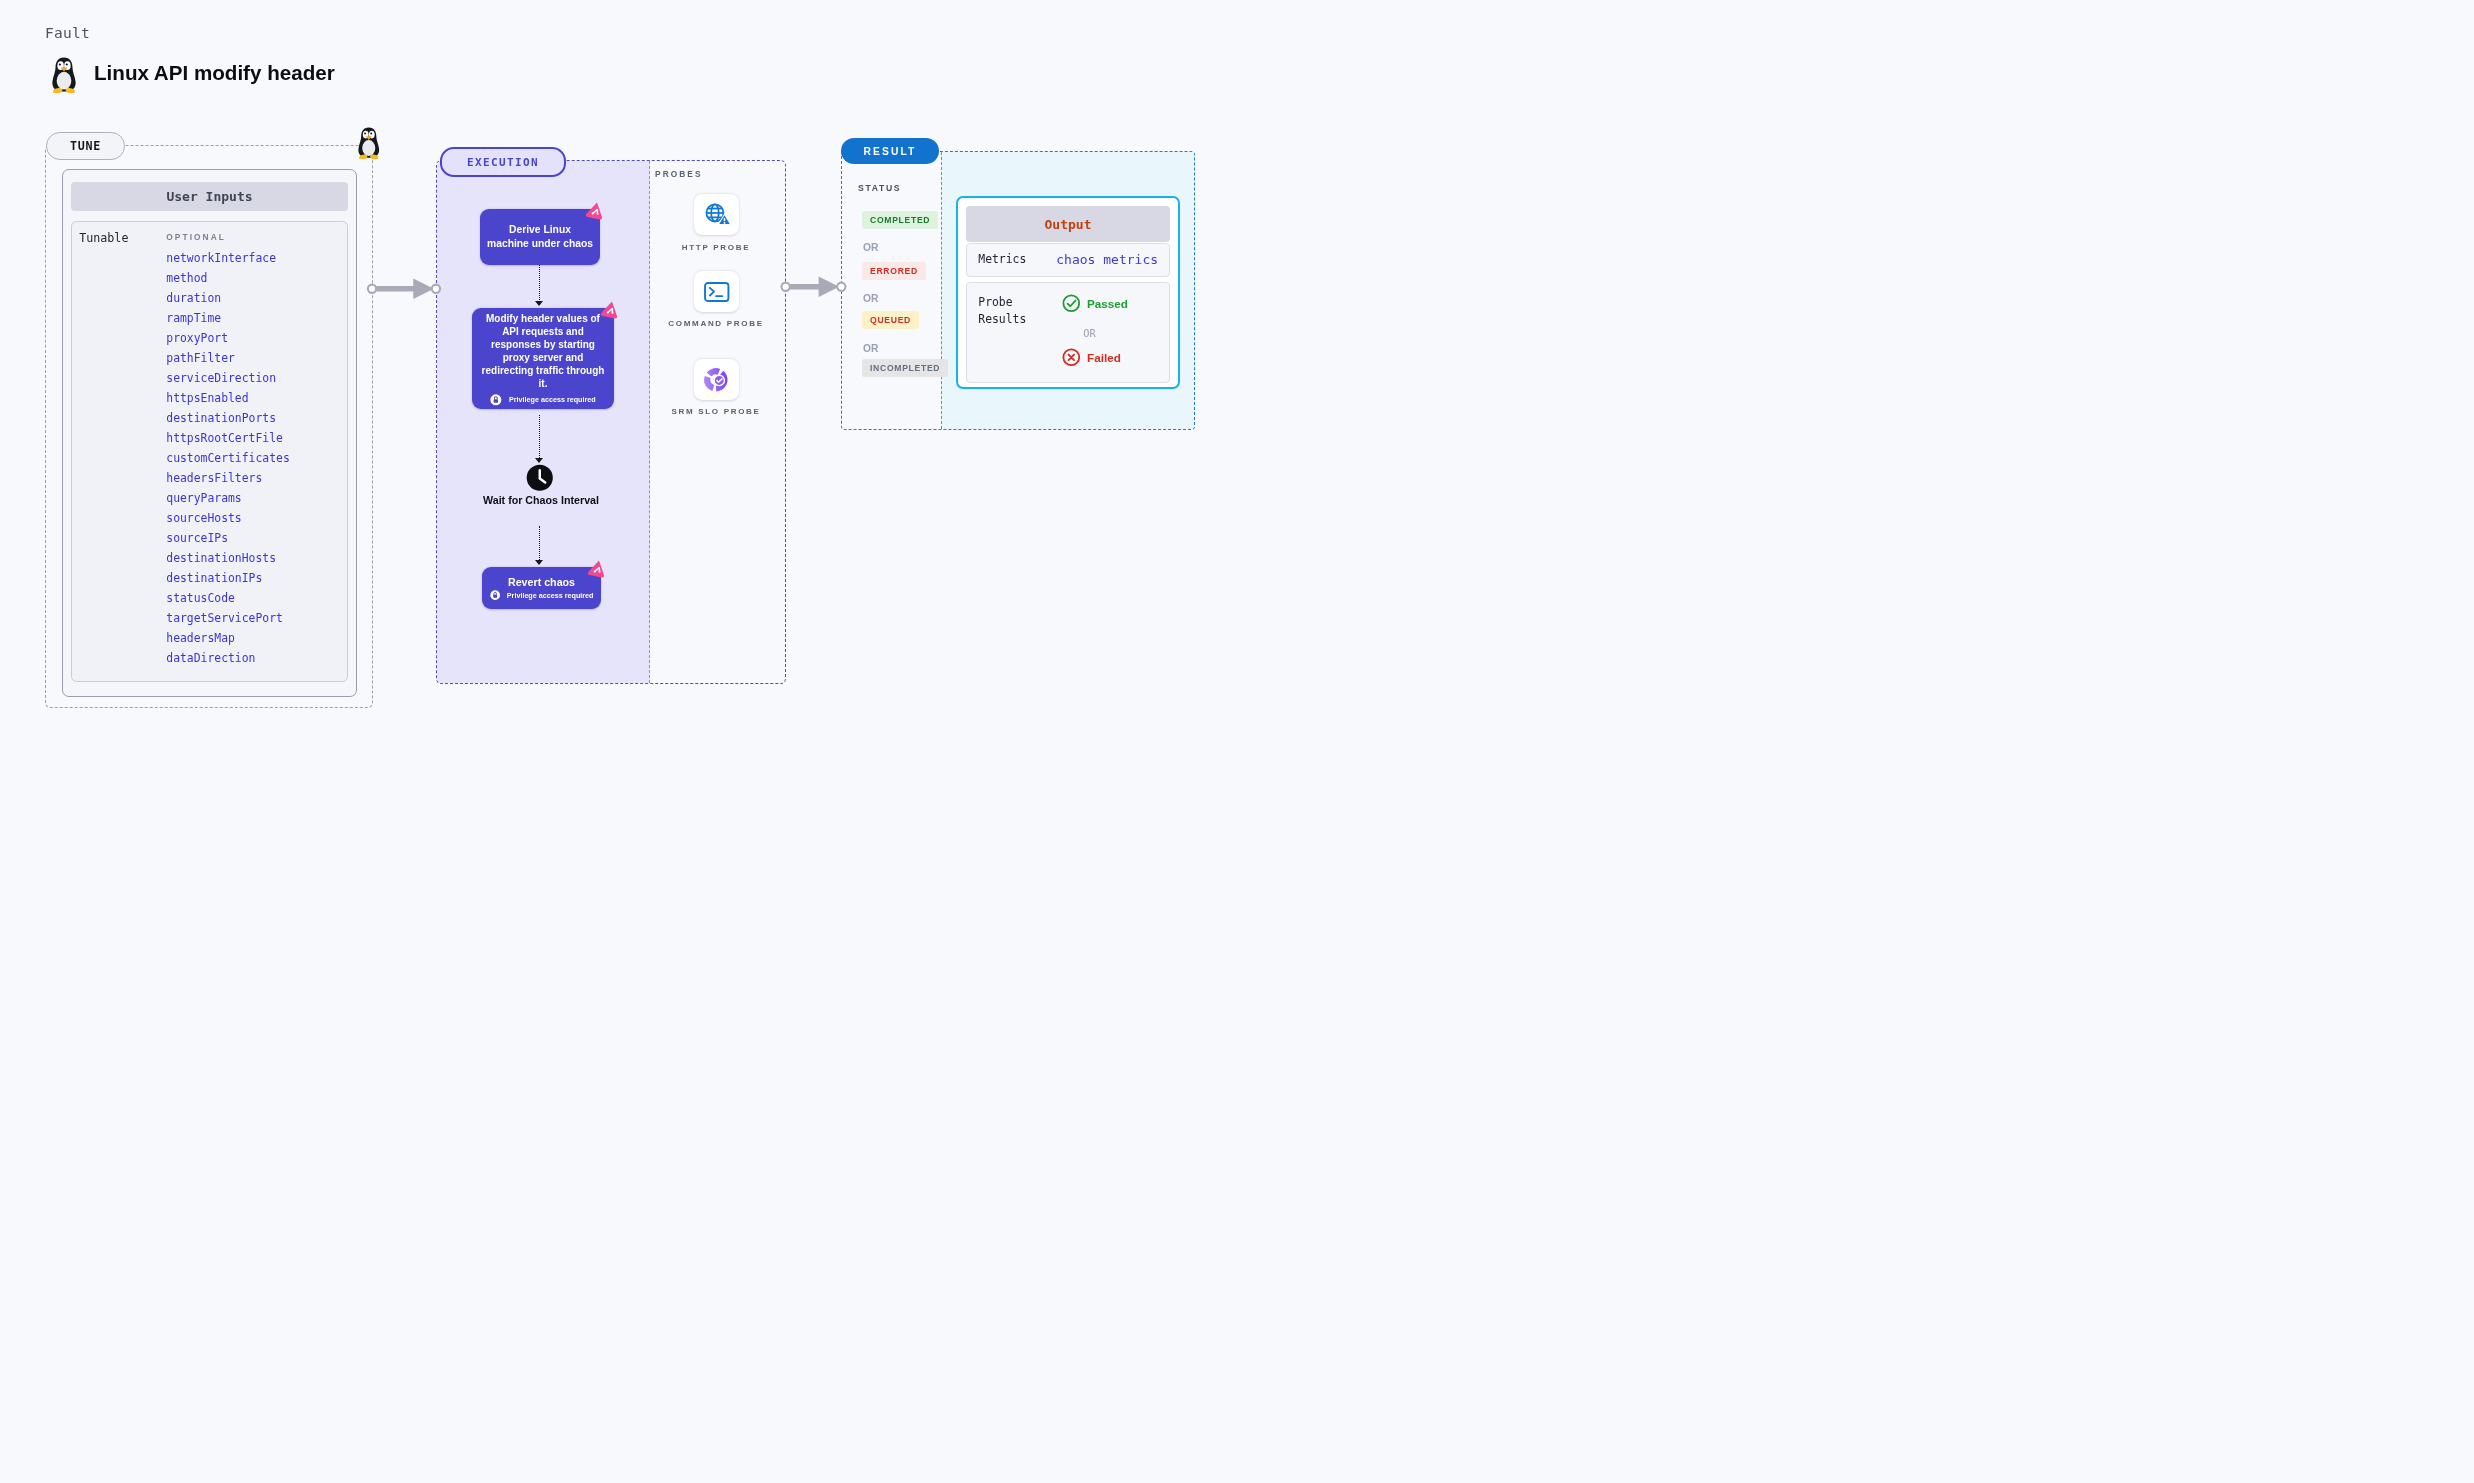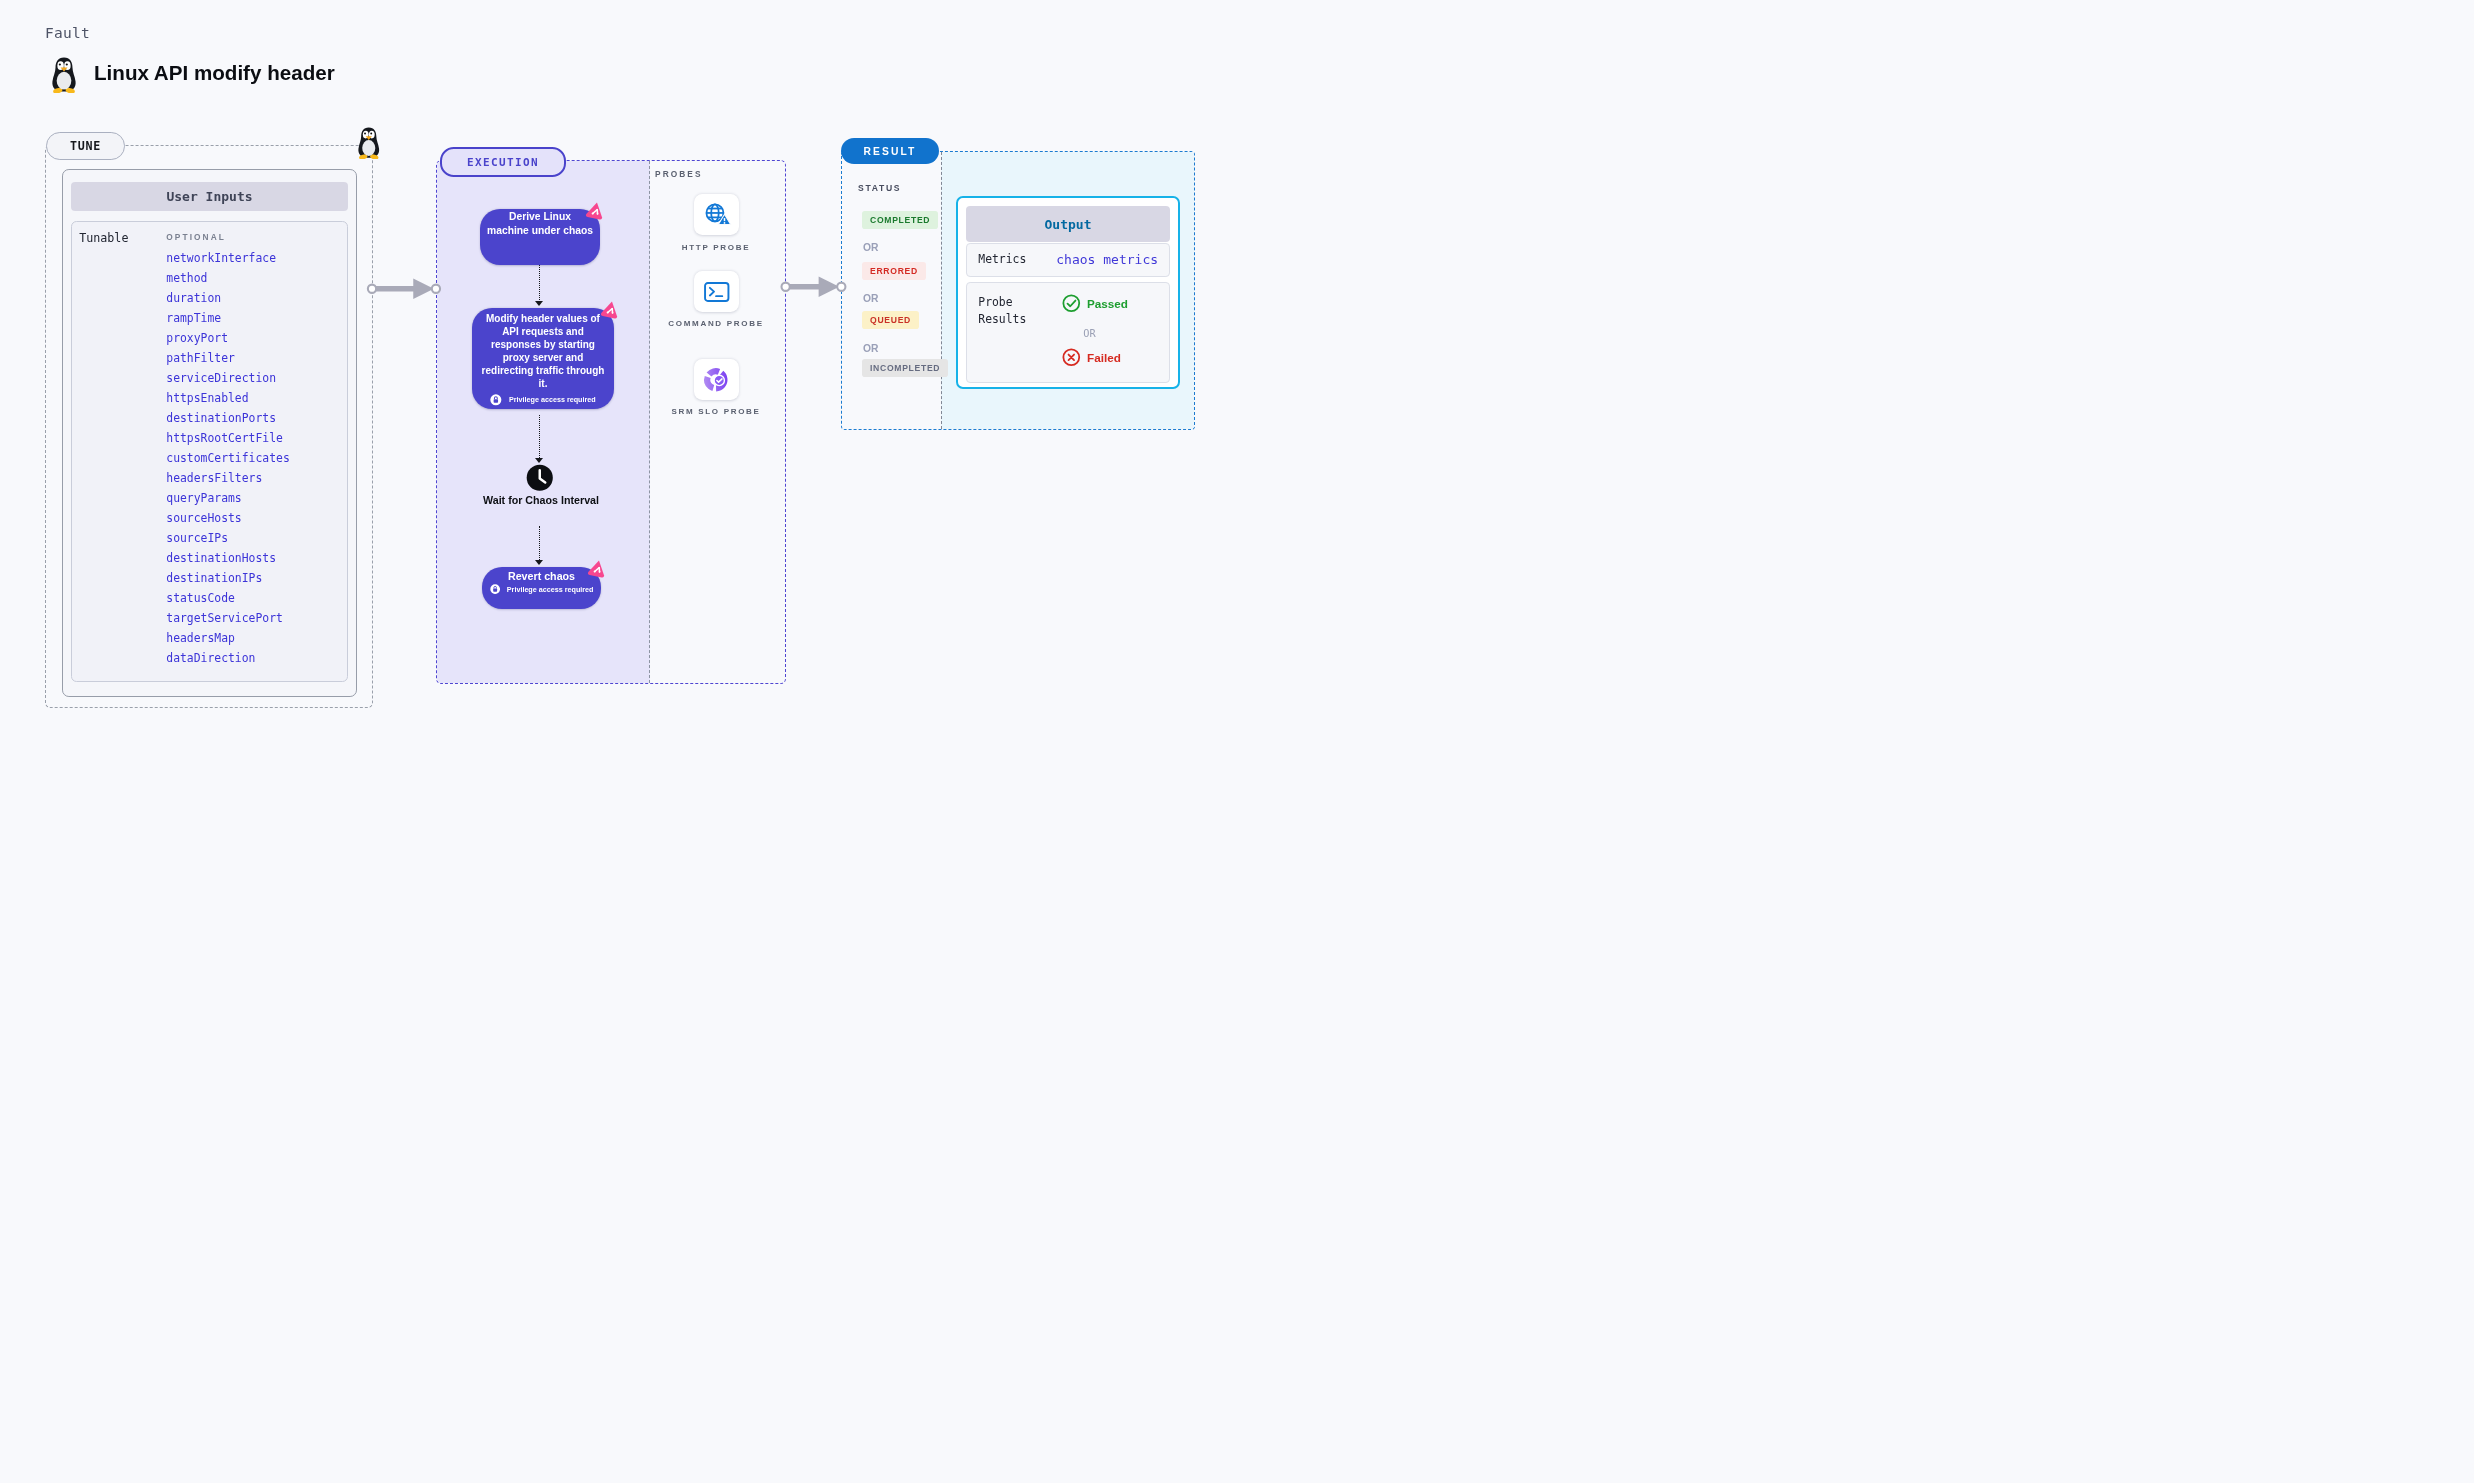--- a/index.html
+++ b/index.html
@@ -35,22 +35,22 @@
   .tunable-row-label{position:absolute;left:6.9px;top:9px;font-size:11.7px;color:#222632;}
   .optional-label{position:absolute;left:94px;top:9.6px;font-size:8.3px;font-weight:600;letter-spacing:2.1px;color:#7a8090;}
   .tunables{position:absolute;left:94px;top:26px;}
   .tunable-item{height:20px;display:flex;align-items:center;font-size:11.4px;color:#3c34d8;
     font-family:"DejaVu Sans Mono",monospace;cursor:pointer;}
 
   
   .exec-box{left:436px;top:160px;width:348px;height:522px;border:1.4px dashed #4f46d2;border-radius:5.5px;overflow:hidden;}
   .exec-fill{position:absolute;left:0;top:0;width:212px;height:100%;background:#e6e4fa;border-right:1.4px dashed #8c93a2;}
   .probes-label{left:655px;top:169px;font-size:8.3px;font-weight:700;letter-spacing:2.1px;color:#5b6170;}
-  .node{background:#4b44cc;border-radius:20px;color:#fff;display:flex;flex-direction:column;
-    align-items:center;text-align:center;z-index:3;box-shadow:0 0.7px 2.1px rgba(30,30,90,.25);}
+  .node{background:#4b44cc;border-radius:9px;color:#fff;display:flex;flex-direction:column;
+    align-items:center;justify-content:center;text-align:center;z-index:3;box-shadow:0 0.7px 2.1px rgba(30,30,90,.25);}
   .node-derive{left:480px;top:209px;width:120px;height:56px;font-size:10.3px;font-weight:700;line-height:13.8px;padding:1.4px 6.9px;box-sizing:border-box;}
   .node-modify{left:472px;top:308px;width:142px;height:101px;font-size:10px;font-weight:700;line-height:13px;padding:4.1px 5.5px 2.8px;box-sizing:border-box;}
   .node-revert{left:482px;top:567px;width:119px;height:42px;font-size:10.7px;font-weight:700;padding:2.8px 0;box-sizing:border-box;}
   .priv-row{display:flex;align-items:center;gap:7px;margin-top:3.4px;font-size:7.2px;font-weight:700;}
   .chaos-badge{width:20.6px;height:20.6px;z-index:4;}
   .vline{border-left:1.7px dotted #15171c;width:0;z-index:2;}
   .varrow{width:0;height:0;border-left:4.1px solid transparent;border-right:4.1px solid transparent;
     border-top:5.5px solid #15171c;z-index:2;}
   .wait-label{left:482px;top:493px;width:118px;text-align:center;font-size:10.7px;font-weight:700;
     color:#0d0f13;line-height:15px;}
@@ -66,21 +66,21 @@
   .badge{position:absolute;left:862px;height:18px;padding:0 8px;border-radius:2.8px;display:flex;align-items:center;
     font-size:8.6px;font-weight:700;letter-spacing:0.7px;}
   .badge-completed{background:#def2de;color:#1b7a2e;}
   .badge-errored{background:#fbe9e8;color:#d32b24;}
   .badge-queued{background:#fcf1c7;color:#c93126;}
   .badge-incompleted{background:#e5e5e5;color:#666c81;}
   .or-status{position:absolute;left:863px;font-size:10.3px;font-weight:600;color:#9aa0b8;}
 
   .output-panel{left:956px;top:196px;width:224px;height:193px;background:#ffffff;border:2.1px solid #16b2e8;border-radius:6.9px;box-sizing:border-box;}
   .output-header{position:absolute;left:8.3px;right:8.3px;top:8.3px;height:36px;background:#d8d7e4;border-radius:4.1px;
-    display:flex;align-items:center;justify-content:center;font-size:13px;font-weight:700;color:#0369a1;}
+    display:flex;align-items:center;justify-content:center;font-size:13px;font-weight:700;color:#c2410c;}
   .output-row{position:absolute;left:8.3px;right:8.3px;background:#f6f7fa;border:0.7px solid #dcdfe8;border-radius:4.1px;}
   .row-metrics{top:45px;height:32px;}
   .row-probe{top:84px;height:99px;}
   .metrics-label{position:absolute;left:11px;top:8.3px;font-size:11.4px;color:#222632;}
   .metrics-value{position:absolute;left:89px;top:8.3px;font-size:13px;color:#4038d8;cursor:pointer;}
   .probe-results-label{position:absolute;left:11px;top:11px;font-size:11.4px;color:#222632;line-height:17px;width:69px;}
   .pr-passed{position:absolute;left:95px;top:11px;display:flex;align-items:center;gap:6.2px;
     font-size:11.7px;font-weight:700;color:#1d9e2f;}
   .pr-or{position:absolute;left:116px;top:44px;font-size:10.3px;color:#9aa0b5;}
   .pr-failed{position:absolute;left:95px;top:65px;display:flex;align-items:center;gap:6.2px;

